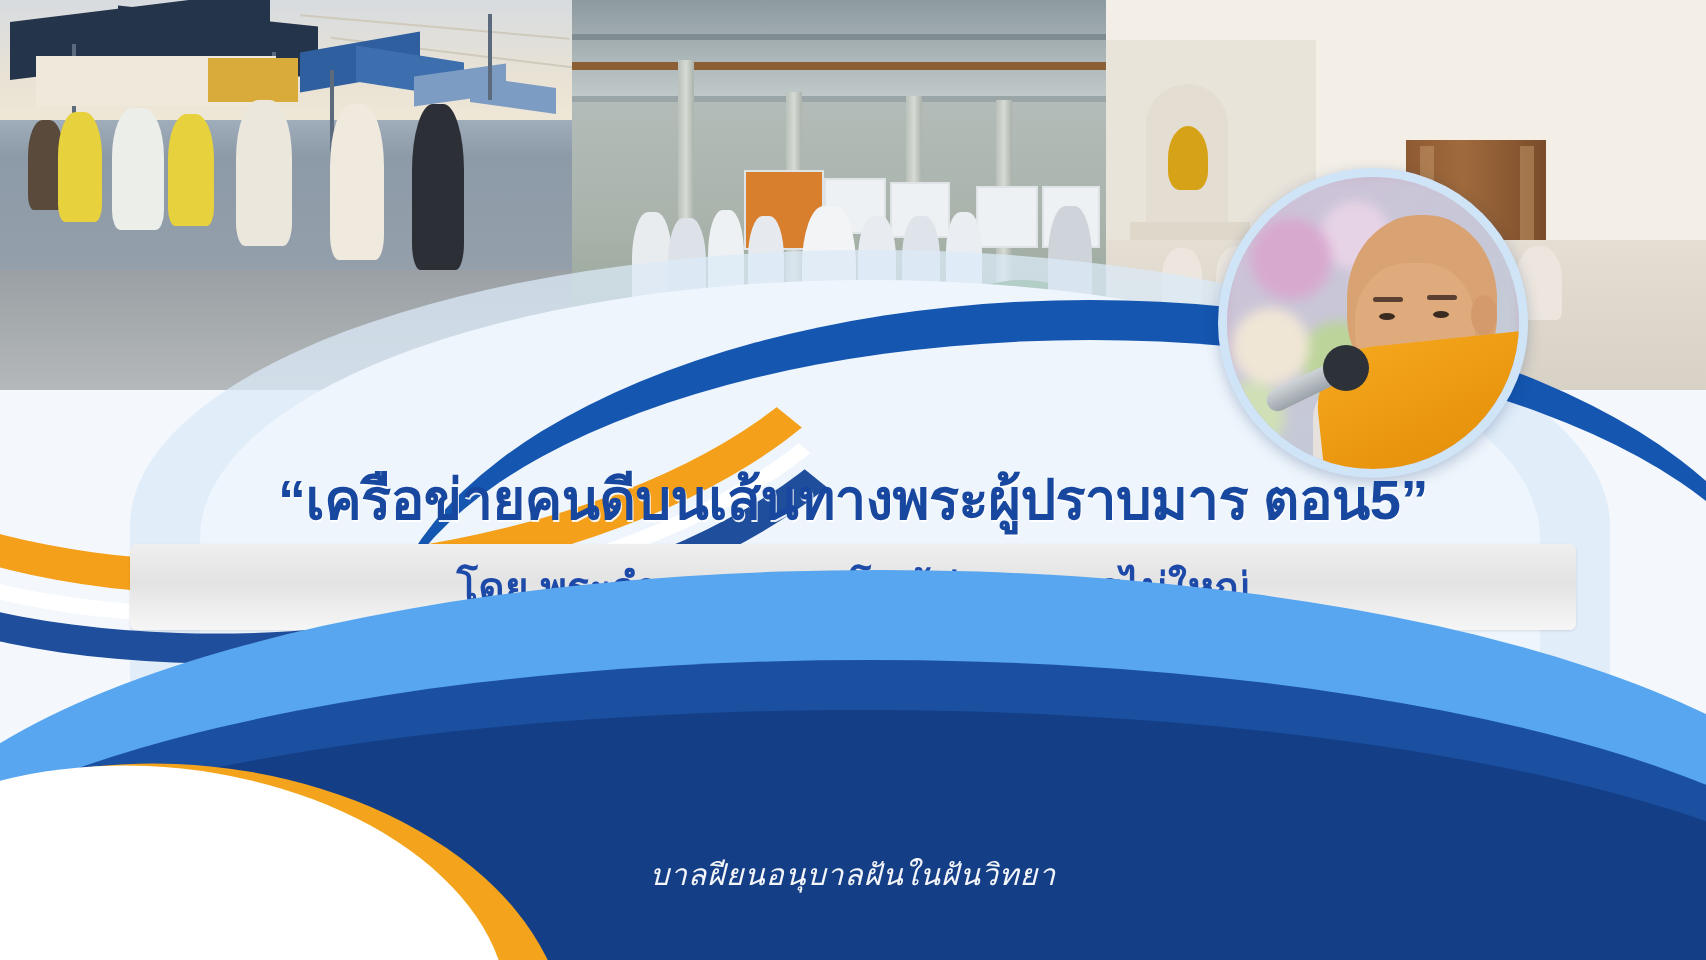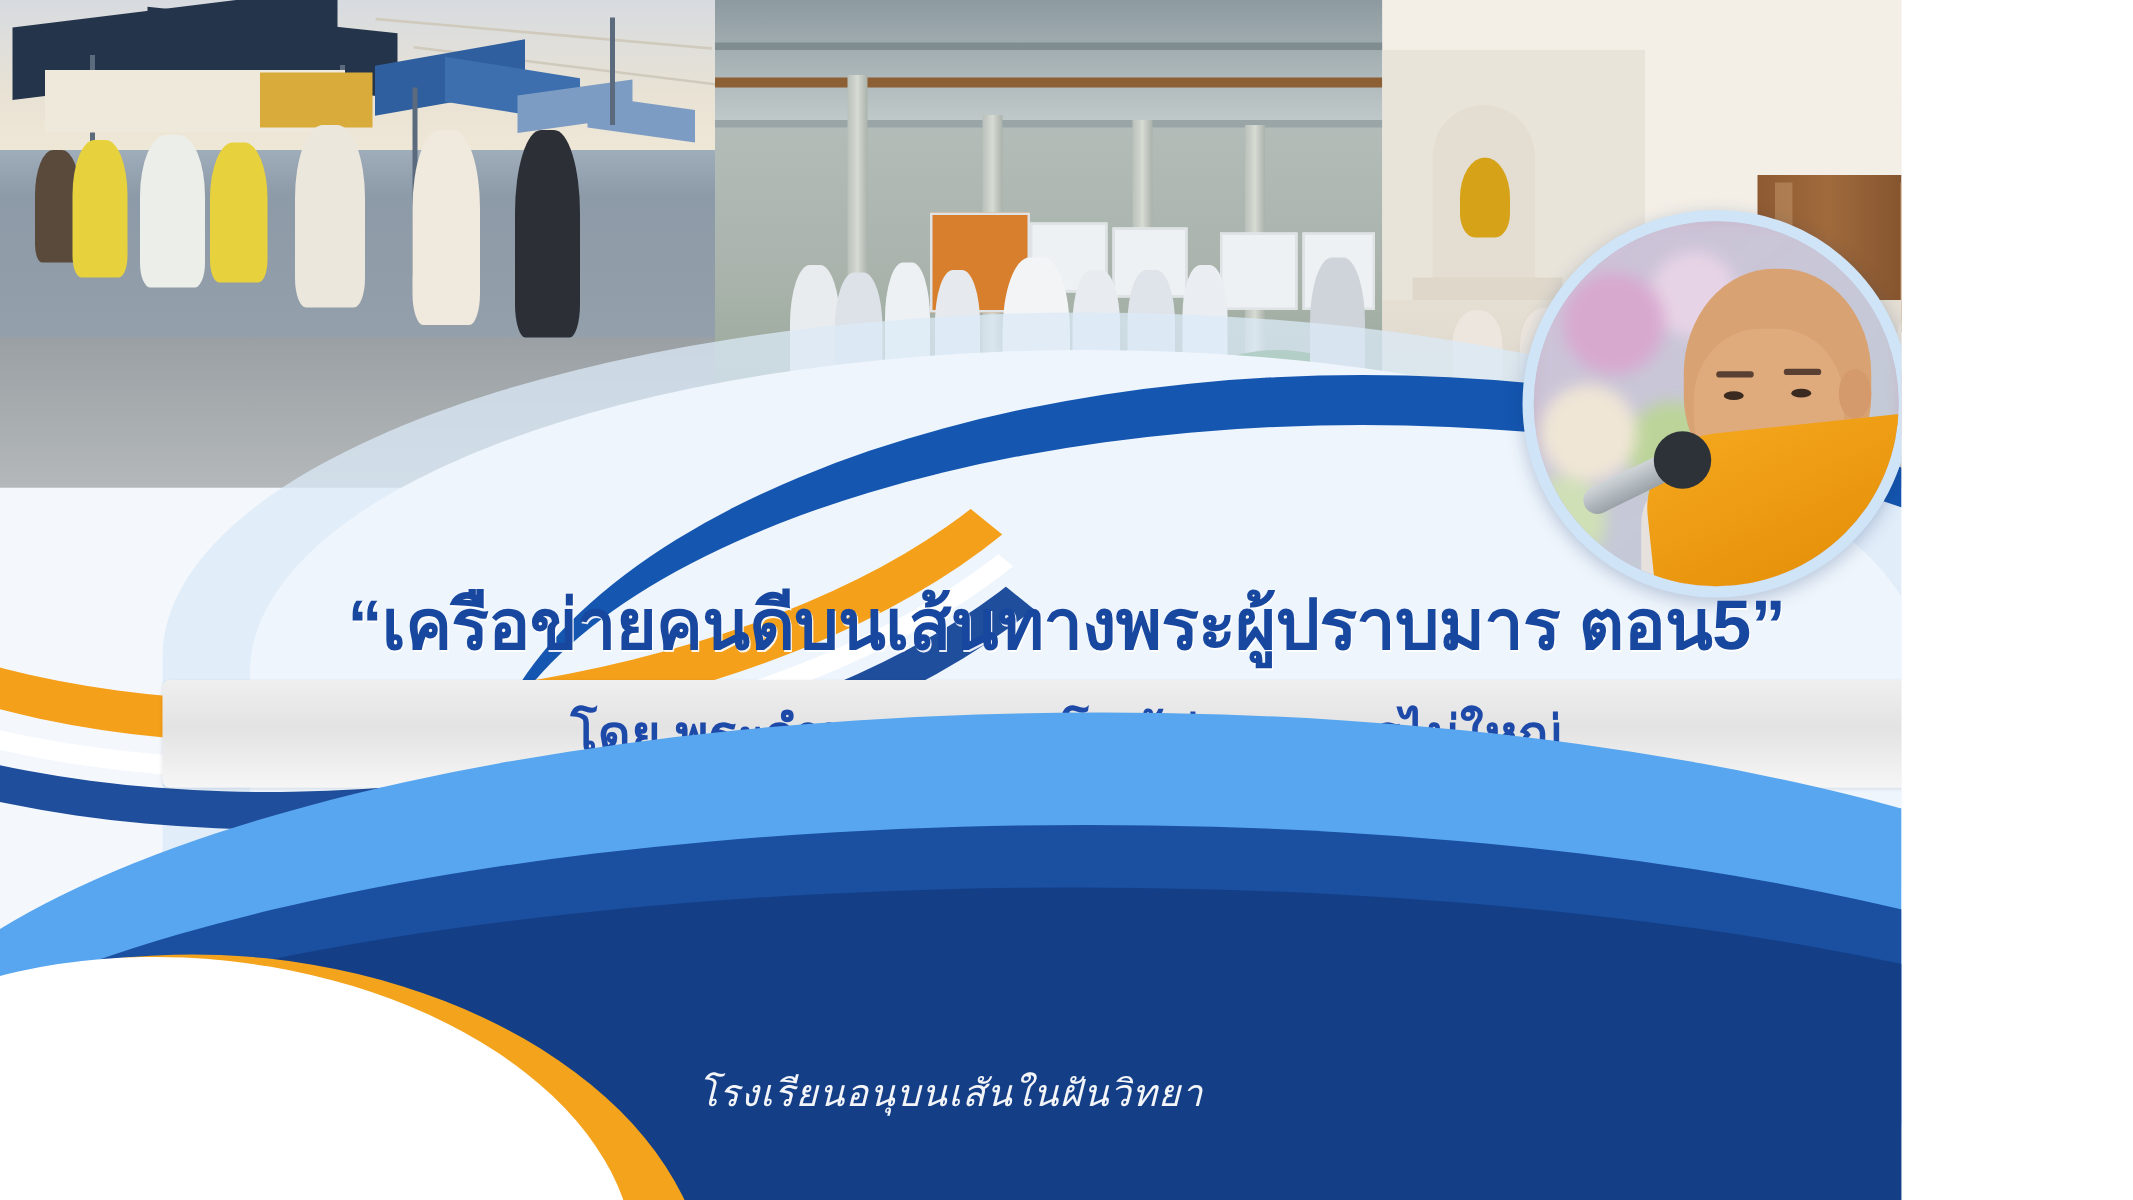--- a/index.html
+++ b/index.html
@@ -2,21 +2,21 @@
 <html><head>
 <meta charset="utf-8">
 <style>
   * { margin:0; padding:0; box-sizing:border-box; }
   html,body{ width:1706px; height:960px; overflow:hidden; }
   body{
     font-family:"Liberation Sans","DejaVu Sans",sans-serif;
     background:#ffffff;
     position:relative;
   }
-  .banner{ position:absolute; inset:0; width:1521px; height:960px; overflow:hidden; background:#f4f8fd; }
+  .banner{ position:absolute; inset:0; width:1706px; height:960px; overflow:hidden; background:#f4f8fd; }
 
   
   .photo-strip{ position:absolute; left:0; top:0; width:1706px; height:390px; display:flex; }
   .photo{ position:relative; overflow:hidden; }
   .photo-market{ width:572px; height:390px; background:linear-gradient(#cfd8e2 0%,#b9c6d4 18%,#8d9aa7 40%,#9aa6b0 100%); }
   .photo-pavilion{ width:534px; height:390px; background:linear-gradient(#c9cfcd 0%,#b3bcb8 25%,#aab4ad 55%,#8fa08c 100%); }
   .photo-hall{ width:600px; height:390px; background:linear-gradient(#efece6 0%,#e8e3da 35%,#dcd6cb 70%,#cfc8bc 100%); }
 
   
   .sky{ position:absolute; left:0; top:0; width:100%; height:120px;
@@ -308,15 +308,15 @@
 
     </div>
   </div>
 
   <div class="wave-lt"></div>
   <div class="wave-mid"></div>
   <div class="wave-dark"></div>
   <div class="wave-orange"></div>
   <div class="wave-white-accent"></div>
 
-  <div class="signature">โรงเรียนอนุบนเสันในฝันวิทยา</div>
+  <div class="signature">บาลฝียนอนุบาลฝันในฝันวิทยา</div>
 
 </div>
 
 </body></html>

